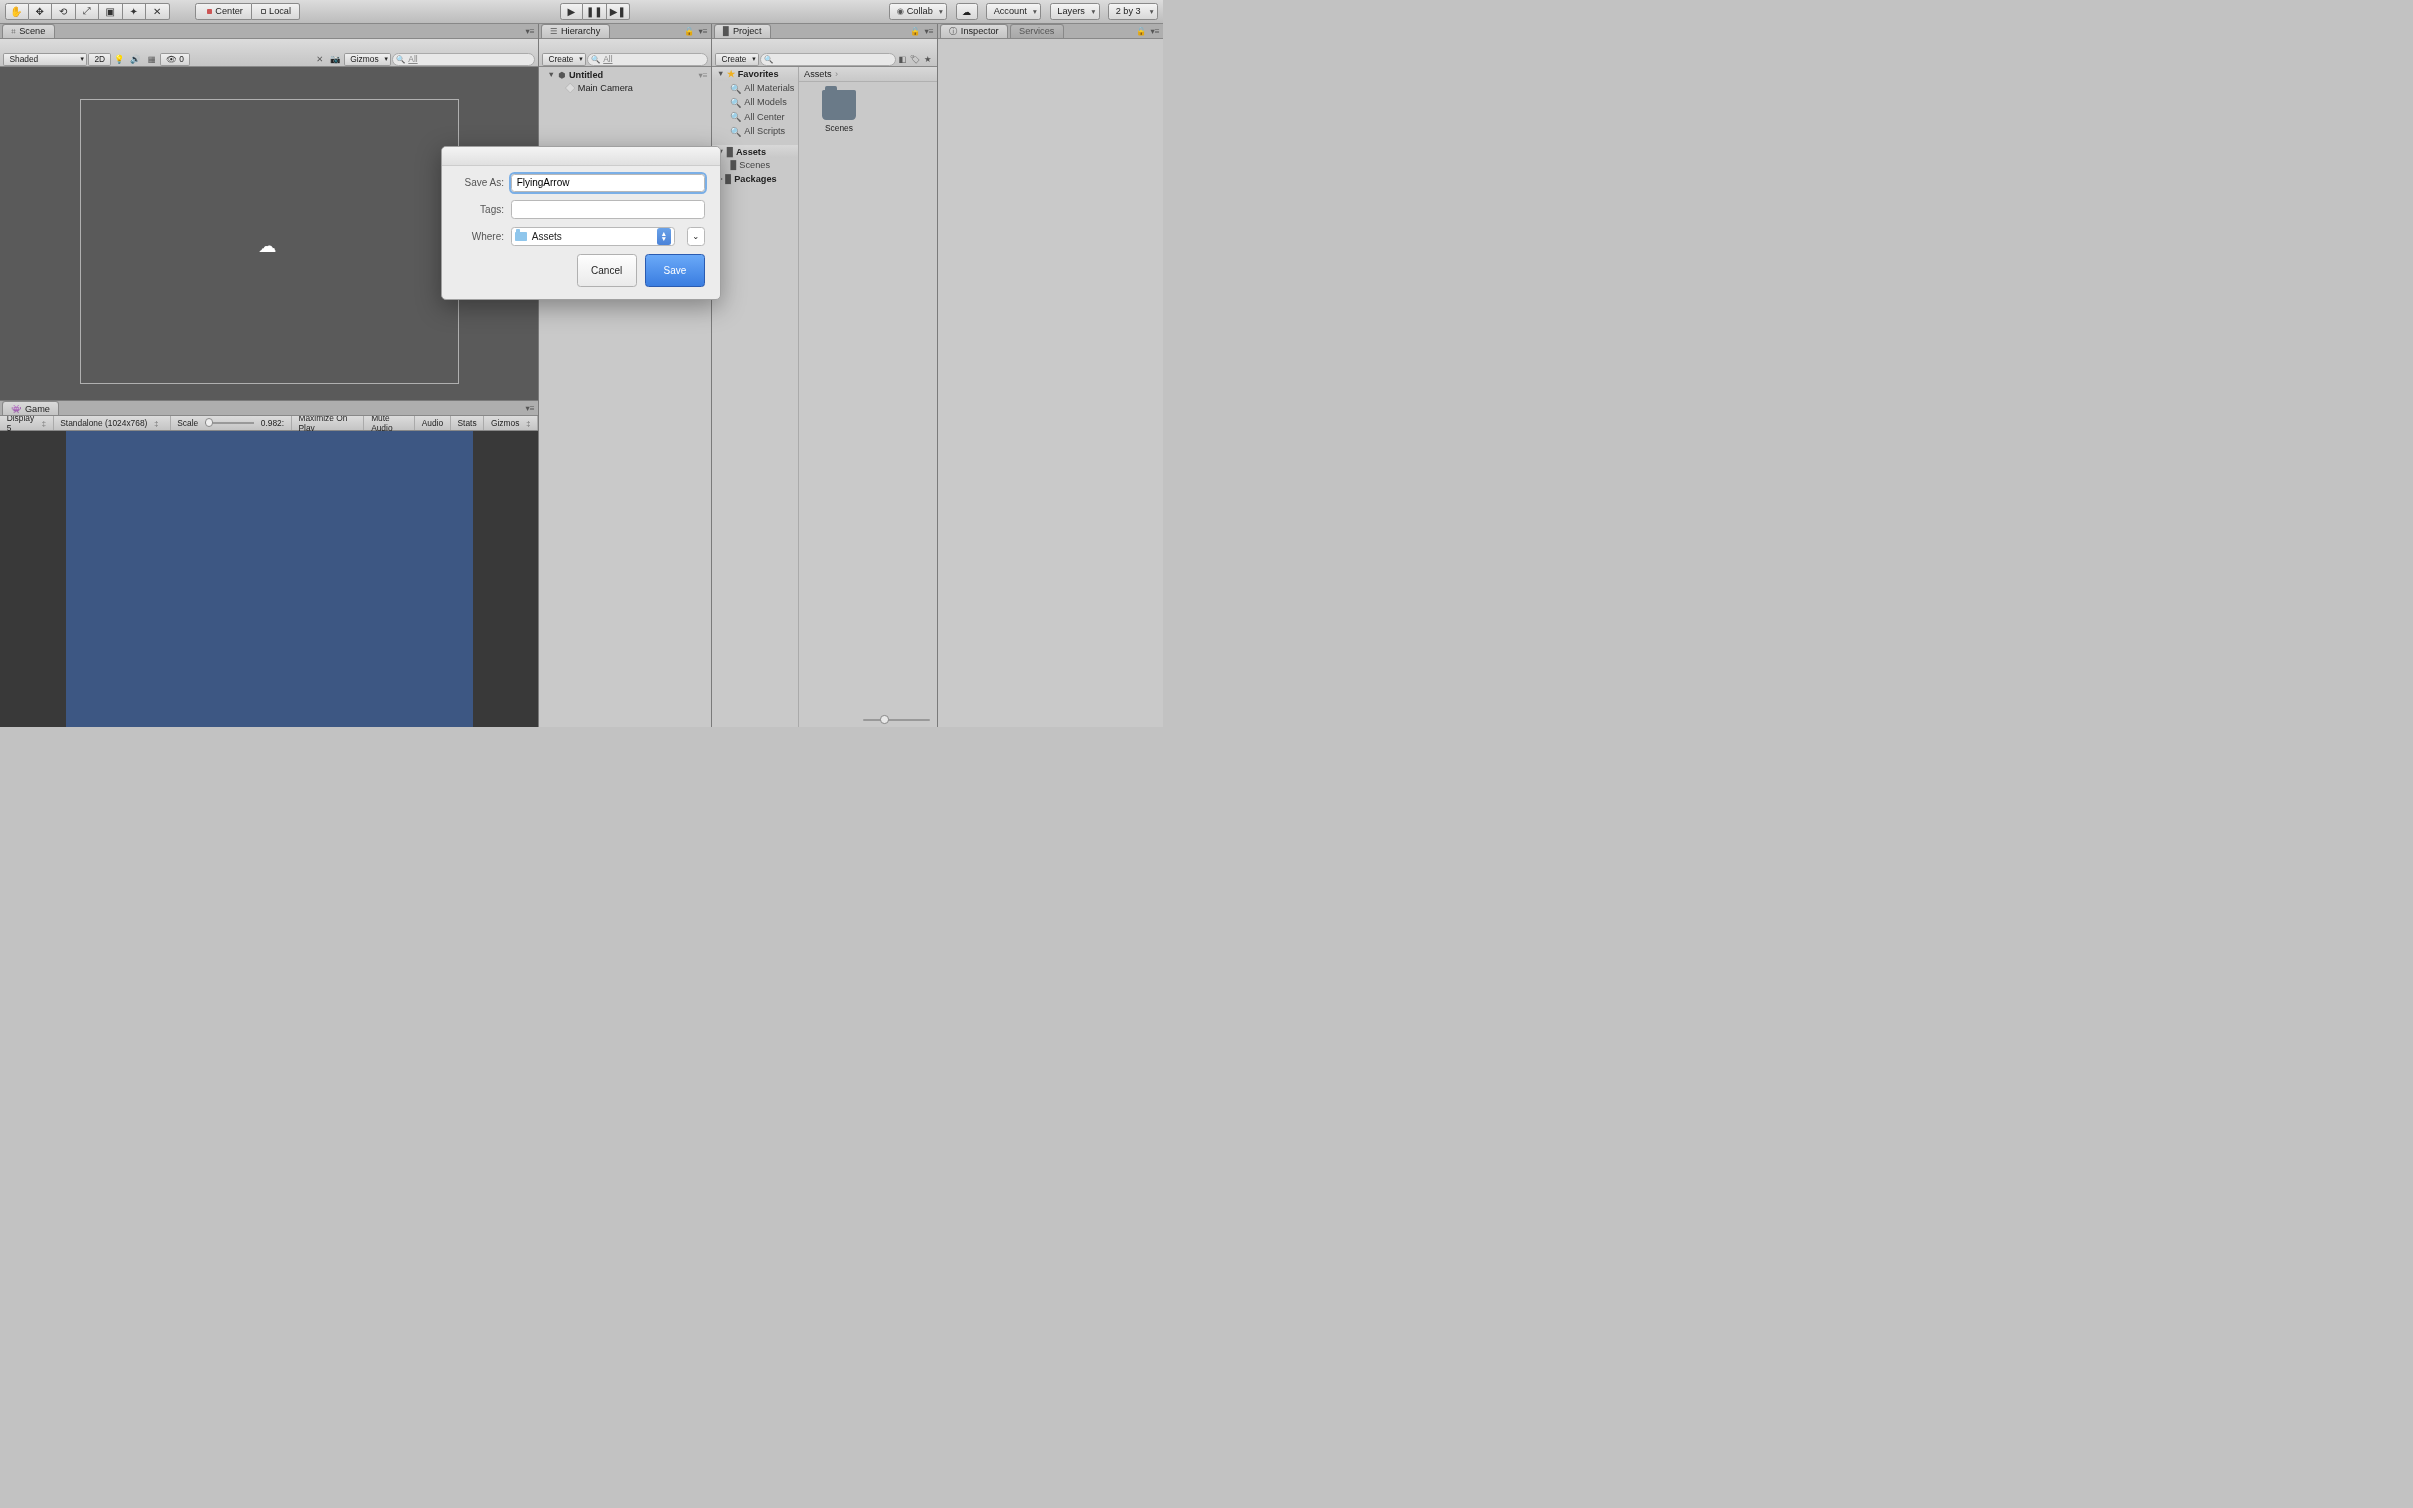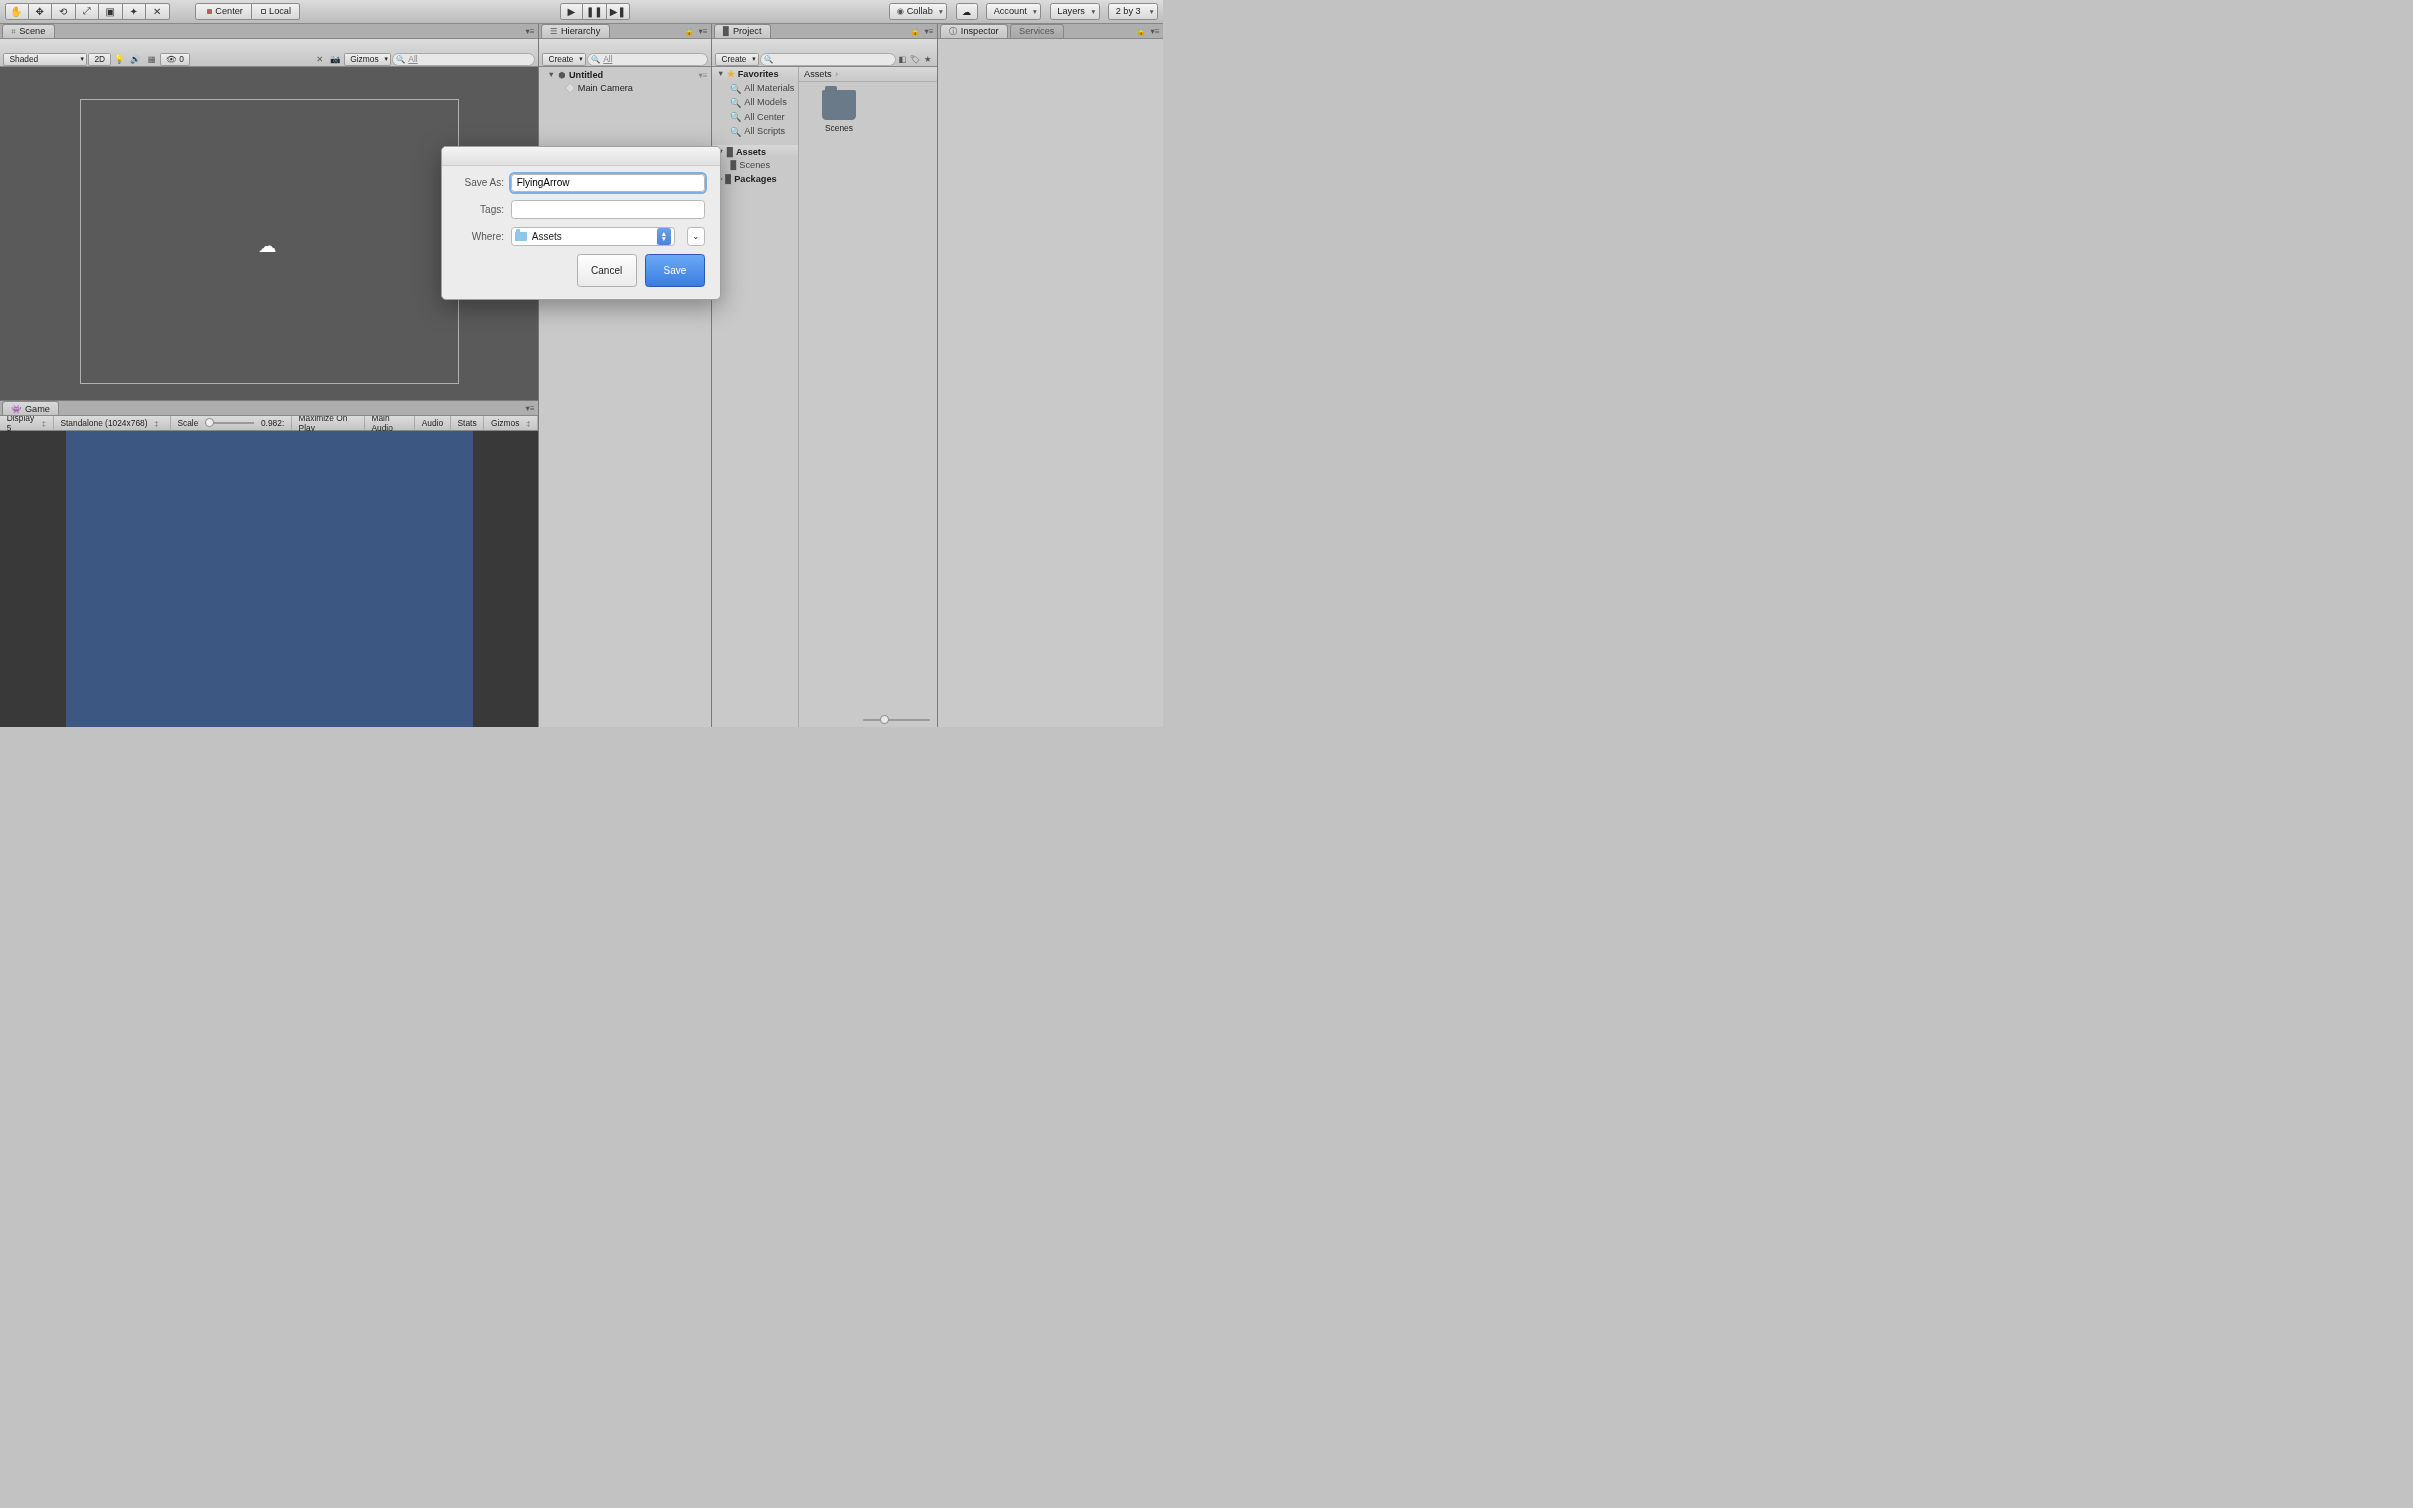--- a/index.html
+++ b/index.html
@@ -207,21 +207,21 @@
             <span>Scale</span>
             <span style="width:49px; height:2.5px; background:#999; position:relative; display:inline-block; margin:0 3.4px;">
               <span style="position:absolute; left:0; top:-3.4px; width:8.4px; height:8.4px; background:#eee; border:0.8px solid #888; border-radius:4.2px;"></span>
             </span>
             <span>0.982:</span>
           </div>
         <div class="gt-item">
             <span>Maximize On Play</span>
           </div>
         <div class="gt-item">
-            <span>Main Audio</span>
+            <span>Mute Audio</span>
           </div>
         <div class="gt-item">
             <span>Audio</span>
           </div>
         <div class="gt-item">
             <span>Stats</span>
           </div>
         <div class="gt-item dd">
             <span>Gizmos</span>
           </div>

